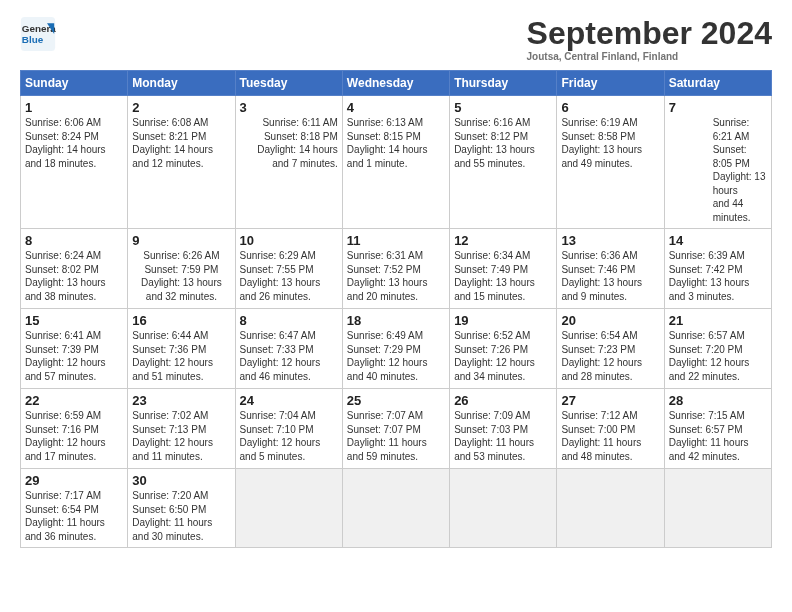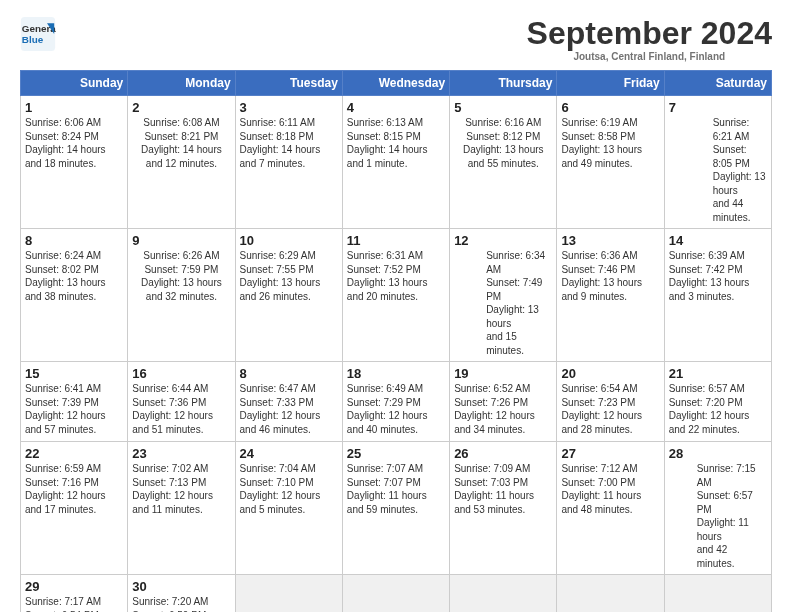--- a/index.html
+++ b/index.html
@@ -26,21 +26,21 @@
       display: flex;
       align-items: center;
       gap: 0px;
     }
     .logo-icon {
       width: 36px;
       height: 36px;
       margin-right: 4px;
     }
     .title-block {
-      text-align: center;
+      text-align: left;
     }
     .month-title {
       font-size: 32px;
       font-weight: bold;
       color: #333;
       line-height: 1.1;
     }
     .location-subtitle {
       font-size: 10px;
       color: #737373;
@@ -50,21 +50,21 @@
       width: 100%;
       border-collapse: collapse;
       table-layout: fixed;
     }
     .calendar-table th {
       background: #3a6dbf;
       color: #fff;
       font-size: 12px;
       font-weight: bold;
       padding: 5px 4px;
-      text-align: right;
+      text-align: left;
       border: 1px solid #5580c8;
     }
     .calendar-table td {
       vertical-align: top;
       border: 1px solid #ccc;
       padding: 4px 4px 4px 4px;
       font-size: 9.5px;
       color: #333;
       height: 80px;
       background: #fff;
@@ -123,42 +123,42 @@
     <tr>
           <td>
             <span class="day-number">1</span>
             <div class="day-info" style="white-space: pre-line;">Sunrise: 6:06 AM
 Sunset: 8:24 PM
 Daylight: 14 hours
 and 18 minutes.</div>
           </td>
           <td>
             <span class="day-number">2</span>
-            <div class="day-info" style="white-space: pre-line; text-align: center;">Sunrise: 6:08 AM
+            <div class="day-info" style="white-space: pre-line;">Sunrise: 6:08 AM
 Sunset: 8:21 PM
 Daylight: 14 hours
 and 12 minutes.</div>
           </td>
           <td>
             <span class="day-number">3</span>
-            <div class="day-info" style="white-space: pre-line;">Sunrise: 6:11 AM
+            <div class="day-info" style="white-space: pre-line; text-align: right;">Sunrise: 6:11 AM
 Sunset: 8:18 PM
 Daylight: 14 hours
 and 7 minutes.</div>
           </td>
           <td>
             <span class="day-number">4</span>
             <div class="day-info" style="white-space: pre-line;">Sunrise: 6:13 AM
 Sunset: 8:15 PM
 Daylight: 14 hours
 and 1 minute.</div>
           </td>
           <td>
             <span class="day-number">5</span>
-            <div class="day-info" style="white-space: pre-line; text-align: center;">Sunrise: 6:16 AM
+            <div class="day-info" style="white-space: pre-line;">Sunrise: 6:16 AM
 Sunset: 8:12 PM
 Daylight: 13 hours
 and 55 minutes.</div>
           </td>
           <td>
             <span class="day-number">6</span>
             <div class="day-info" style="white-space: pre-line;">Sunrise: 6:19 AM
 Sunset: 8:58 PM
 Daylight: 13 hours
 and 49 minutes.</div>
@@ -195,21 +195,21 @@
           </td>
           <td>
             <span class="day-number">11</span>
             <div class="day-info" style="white-space: pre-line;">Sunrise: 6:31 AM
 Sunset: 7:52 PM
 Daylight: 13 hours
 and 20 minutes.</div>
           </td>
           <td>
             <span class="day-number">12</span>
-            <div class="day-info" style="white-space: pre-line; margin-left: 32px;">Sunrise: 6:34 AM
+            <div class="day-info" style="white-space: pre-line;">Sunrise: 6:34 AM
 Sunset: 7:49 PM
 Daylight: 13 hours
 and 15 minutes.</div>
           </td>
           <td>
             <span class="day-number">13</span>
             <div class="day-info" style="white-space: pre-line;">Sunrise: 6:36 AM
 Sunset: 7:46 PM
 Daylight: 13 hours
 and 9 minutes.</div>
@@ -311,21 +311,21 @@
           </td>
           <td>
             <span class="day-number">27</span>
             <div class="day-info" style="white-space: pre-line;">Sunrise: 7:12 AM
 Sunset: 7:00 PM
 Daylight: 11 hours
 and 48 minutes.</div>
           </td>
           <td>
             <span class="day-number">28</span>
-            <div class="day-info" style="white-space: pre-line; margin-left: 28px;">Sunrise: 7:15 AM
+            <div class="day-info" style="white-space: pre-line;">Sunrise: 7:15 AM
 Sunset: 6:57 PM
 Daylight: 11 hours
 and 42 minutes.</div>
           </td>
         </tr>
         <tr class="last-row">
           <td>
             <span class="day-number">29</span>
             <div class="day-info" style="white-space: pre-line;">Sunrise: 7:17 AM
 Sunset: 6:54 PM

